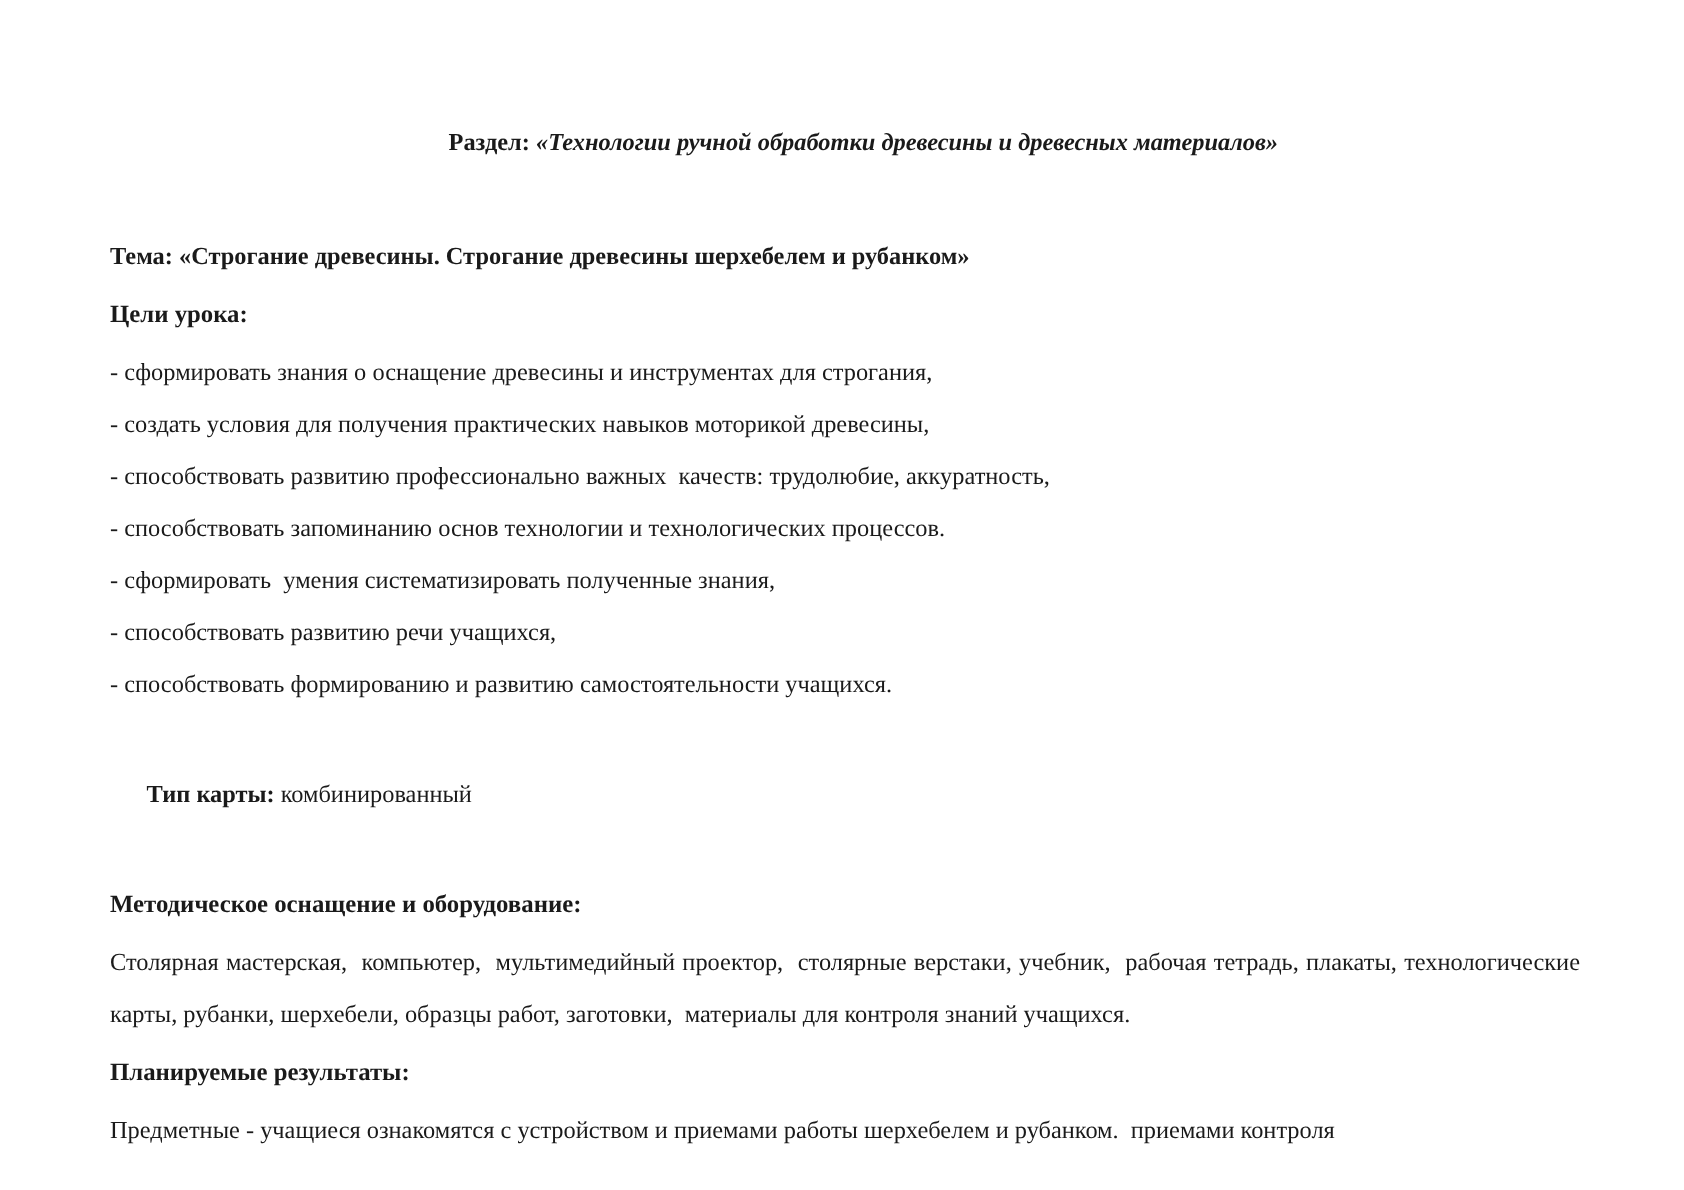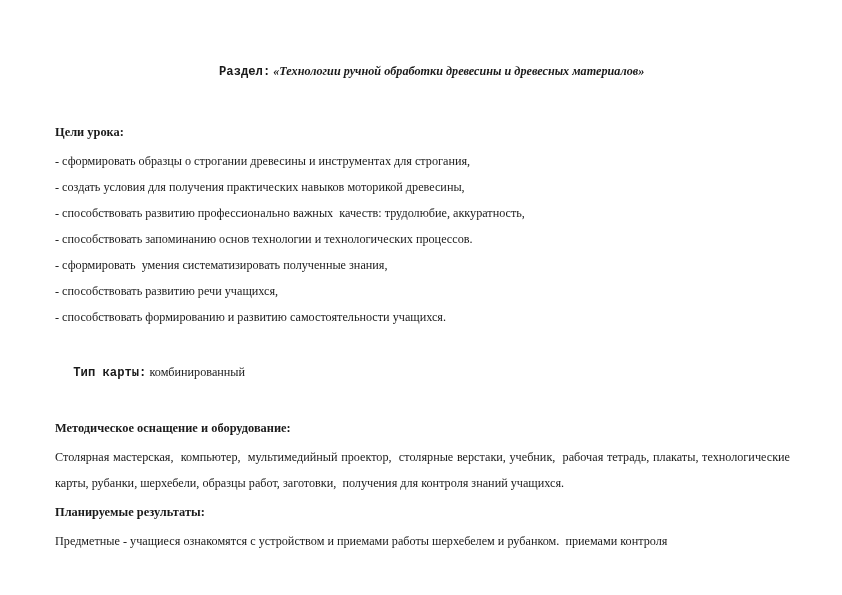--- a/index.html
+++ b/index.html
@@ -40,21 +40,20 @@
     white-space: pre-wrap;
     color: #1a1a1a;
   }
 
   .p.center {
     text-align: center;
   }
 
   .bold {
     font-weight: bold;
-    font-family: Liberation Mono, monospace;
   }
 
   .bolditalic {
     font-weight: bold;
     font-style: italic;
   }
 
   .heading {
     font-weight: bold;
     font-size: 12.4px;
@@ -80,28 +79,29 @@
 
 <div class="page">
   <div class="doc-body">
 
     <p class="p center">
       <span class="run bold">Раздел:</span><span class="run"> </span><span class="run bolditalic">«Технологии ручной обработки древесины и древесных материалов»</span>
     </p>
 
     <div class="gap-md"></div>
 
+    <p class="p bold">Тема: «Строгание древесины. Строгание древесины шерхебелем и рубанком»</p>
 
     <div class="gap-sm"></div>
 
     <p class="heading">Цели урока:</p>
 
     <div class="gap-sm"></div>
 
-    <p class="p">- сформировать образцы о строгании древесины и инструментах для строгания,</p>
+    <p class="p">- сформировать знания о оснащение древесины и инструментах для строгания,</p>
 
     <p class="p">- создать условия для получения практических навыков моторикой древесины,</p>
 
 
     <p class="p">- способствовать развитию профессионально важных  качеств: трудолюбие, аккуратность,</p>
 
     <p class="p">- способствовать запоминанию основ технологии и технологических процессов.</p>
 
     <p class="p">- сформировать  умения систематизировать полученные знания,</p>
 
@@ -114,21 +114,21 @@
     <p class="p">
       <span class="run bold">Тип карты:</span><span class="run"> комбинированный</span>
     </p>
 
     <div class="gap-sm"></div>
 
     <p class="heading">Методическое оснащение и оборудование:</p>
 
     <div class="gap-sm"></div>
 
-    <p class="p stretch-line">Столярная мастерская,  компьютер,  мультимедийный проектор,  столярные верстаки, учебник,  рабочая тетрадь, плакаты, технологические карты, рубанки, шерхебели, образцы работ, заготовки,  получения для контроля знаний учащихся.</p>
+    <p class="p stretch-line">Столярная мастерская,  компьютер,  мультимедийный проектор,  столярные верстаки, учебник,  рабочая тетрадь, плакаты, технологические карты, рубанки, шерхебели, образцы работ, заготовки,  материалы для контроля знаний учащихся.</p>
 
     <div class="gap-sm"></div>
 
     <p class="heading">Планируемые результаты:</p>
 
     <div class="gap-sm"></div>
 
     <p class="p stretch-line">Предметные - учащиеся ознакомятся с устройством и приемами работы шерхебелем и рубанком.  приемами контроля</p>
 
   </div>

